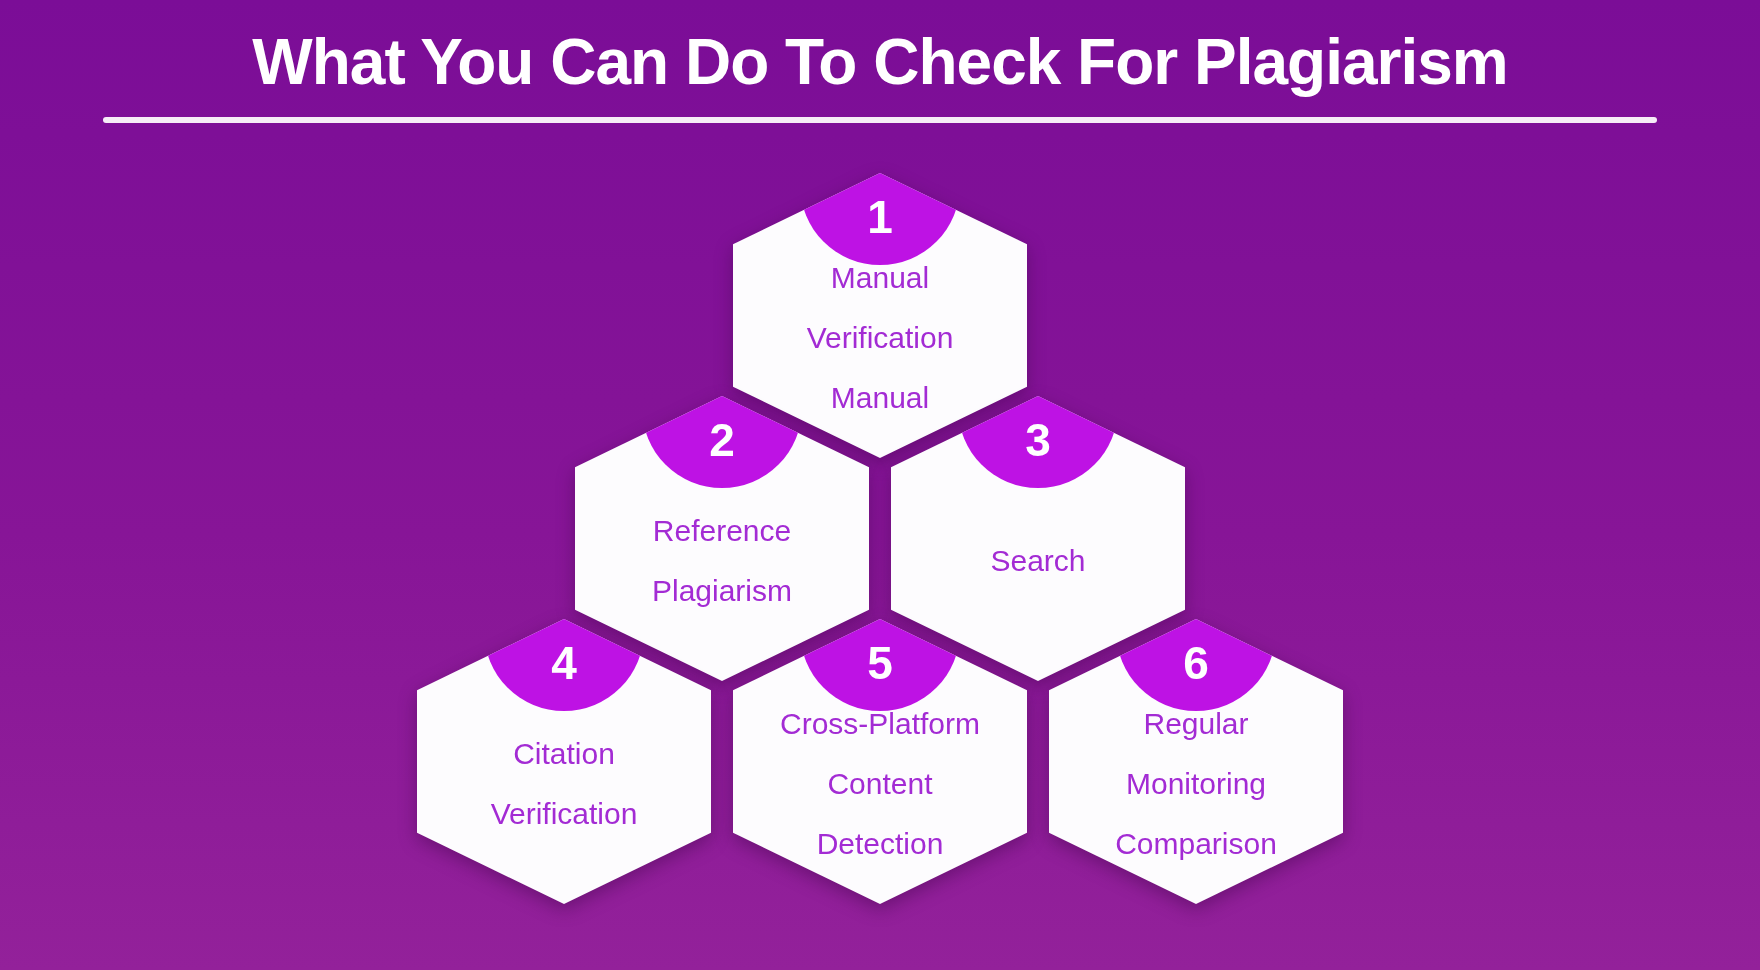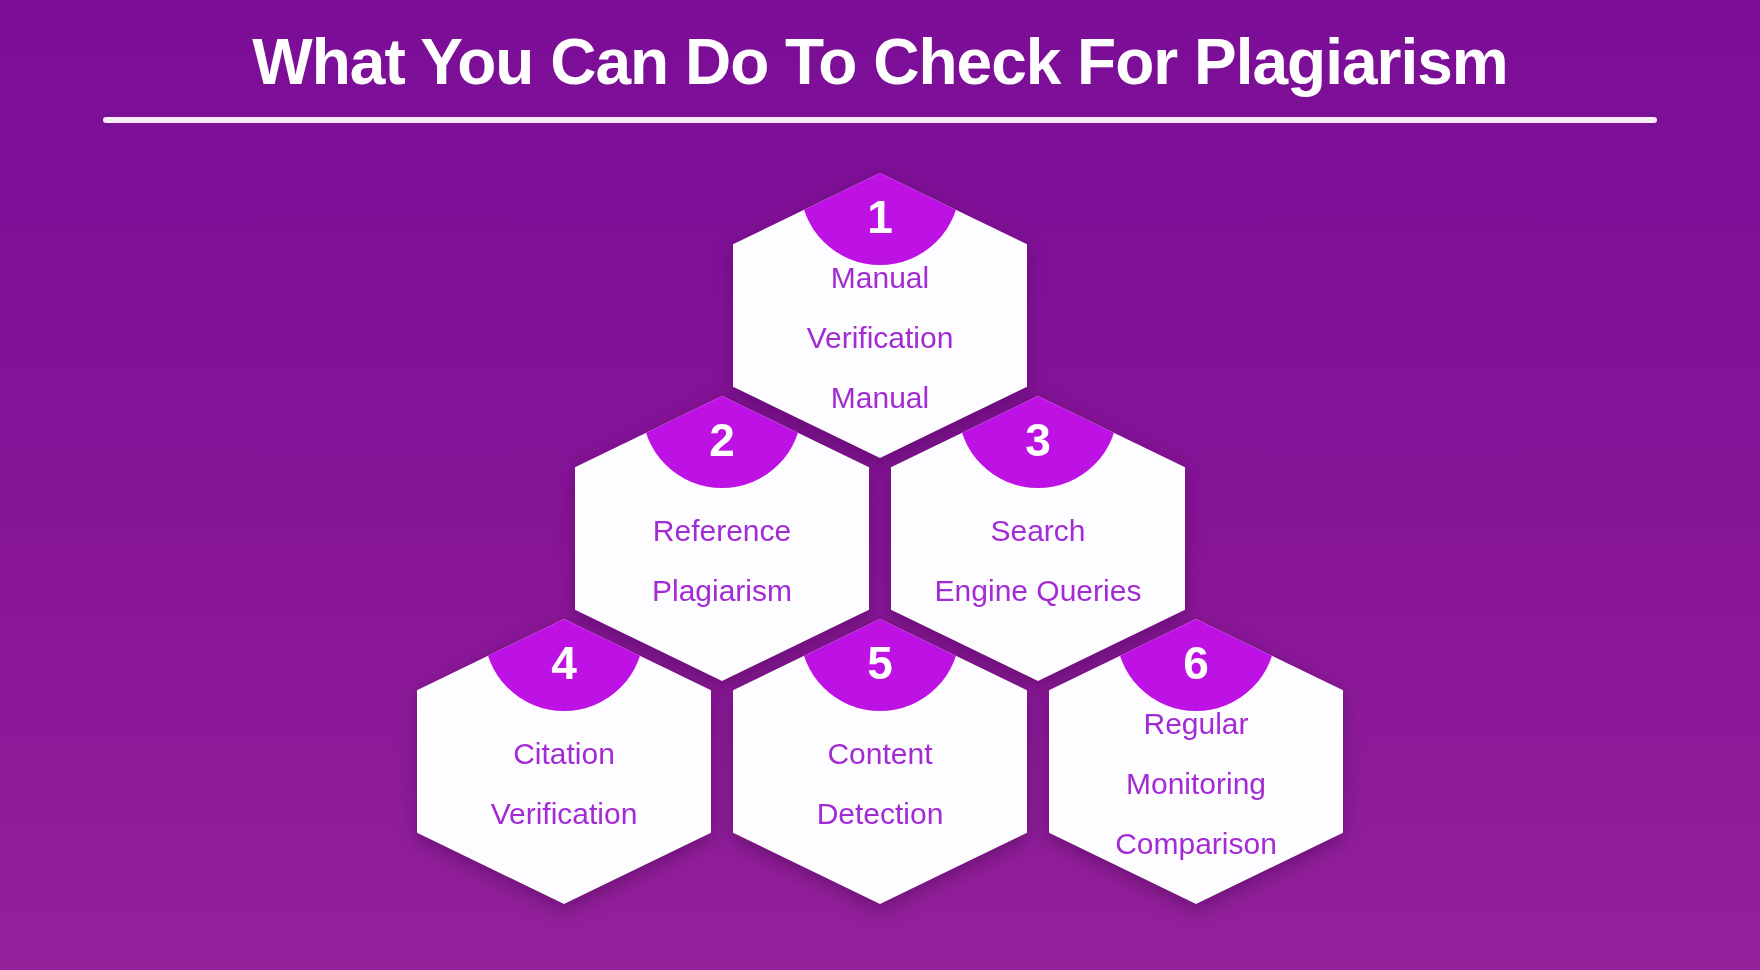--- a/index.html
+++ b/index.html
@@ -97,21 +97,20 @@
       </div>
     </div>
   </div>
 
   <div class="hex-wrap pos-3">
     <div class="hex">
       <div class="badge"></div>
       <div class="num">3</div>
       <div class="lines">
         <div class="hex-line">Search</div>
-        <div class="hex-line">Engine Queries</div>
 
       </div>
     </div>
   </div>
 
   <div class="hex-wrap pos-4">
     <div class="hex">
       <div class="badge"></div>
       <div class="num">4</div>
       <div class="lines">
@@ -119,20 +118,21 @@
         <div class="hex-line">Verification</div>
       </div>
     </div>
   </div>
 
   <div class="hex-wrap pos-5">
     <div class="hex">
       <div class="badge"></div>
       <div class="num">5</div>
       <div class="lines">
+        <div class="hex-line">Cross-Platform</div>
         <div class="hex-line">Content</div>
         <div class="hex-line">Detection</div>
       </div>
     </div>
   </div>
 
   <div class="hex-wrap pos-6">
     <div class="hex">
       <div class="badge"></div>
       <div class="num">6</div>

